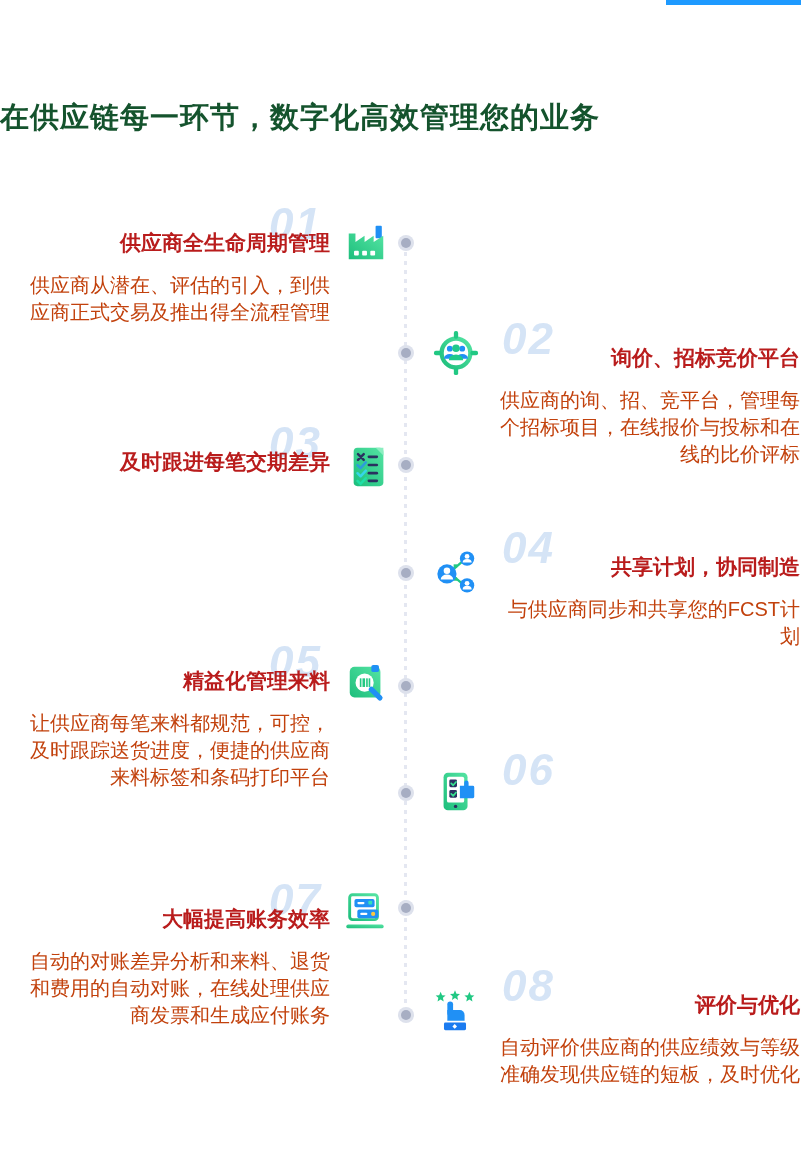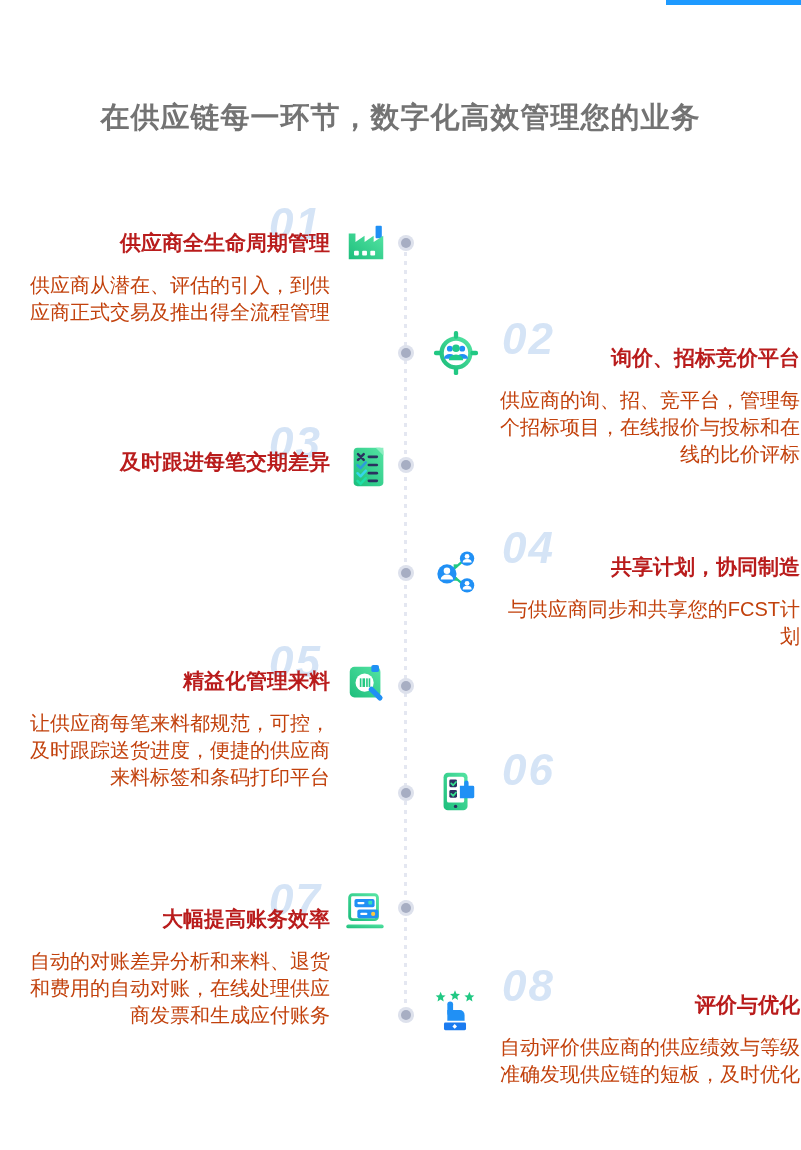--- a/index.html
+++ b/index.html
@@ -1,20 +1,20 @@
 <!DOCTYPE html>
 <html><head>
 <meta charset="utf-8">
 <style>
   html,body{margin:0;padding:0;background:#fff;}
   .canvas{position:relative;width:801px;height:1150px;background:#ffffff;overflow:hidden;
           font-family:"Liberation Sans",sans-serif;margin:0 auto;}
   .topbar{position:absolute;top:0;left:666px;width:135px;height:5px;background:#1E9AFF;}
-  .page-title{position:absolute;top:99px;left:0;width:100%;text-align:center;margin:0;
-              font-size:29px;line-height:36px;font-weight:800;color:#737373;letter-spacing:1px;}
+  .page-title{position:absolute;top:99px;left:0;width:100%;text-align:left;margin:0;
+              font-size:29px;line-height:36px;font-weight:800;color:#14532d;letter-spacing:1px;}
   .tline{position:absolute;left:404px;top:243px;width:3px;height:772px;
          background:repeating-linear-gradient(to bottom,#E4E7F1 0 4px,transparent 4px 9px);}
   .dot{position:absolute;left:398px;width:16px;height:16px;border-radius:50%;background:#DDE1EC;}
   .dot::after{content:"";position:absolute;left:3px;top:3px;width:10px;height:10px;border-radius:50%;background:#A7AEC3;}
   .d1{top:235px}.d2{top:345px}.d3{top:457px}.d4{top:565px}
   .d5{top:678px}.d6{top:785px}.d7{top:900px}.d8{top:1007px}
   .item{position:absolute;}
   .item .num{position:absolute;top:-27px;z-index:0;font-size:44px;line-height:44px;
              font-style:italic;font-weight:800;color:#D5E4F6;letter-spacing:2px;}
   .item h3{position:relative;z-index:1;margin:0;font-size:21px;line-height:27px;font-weight:700;color:#b91c1c;}

